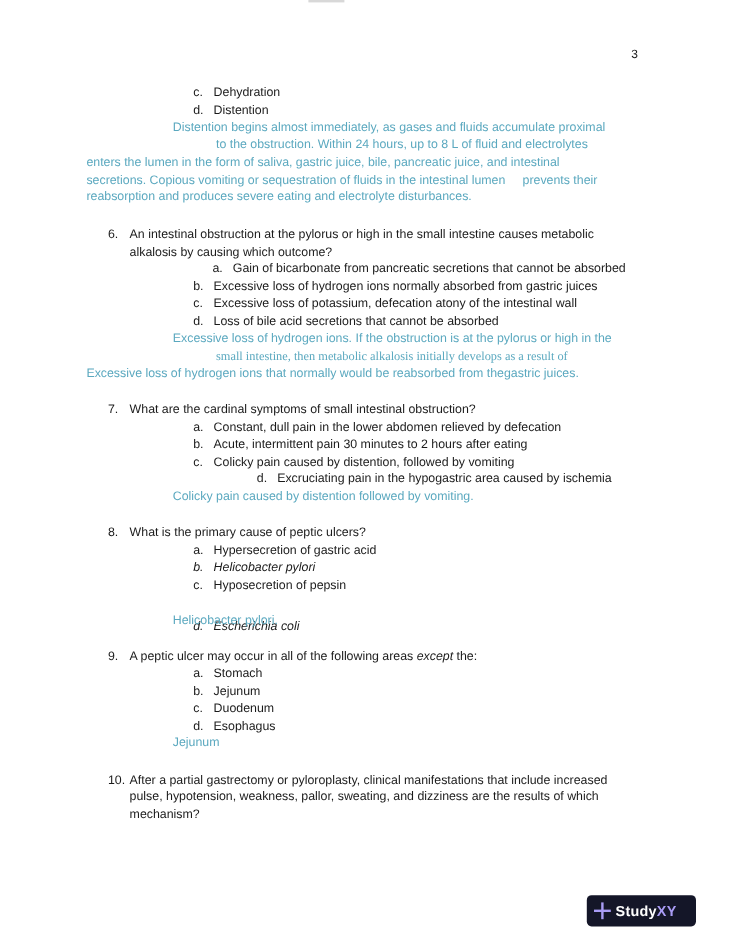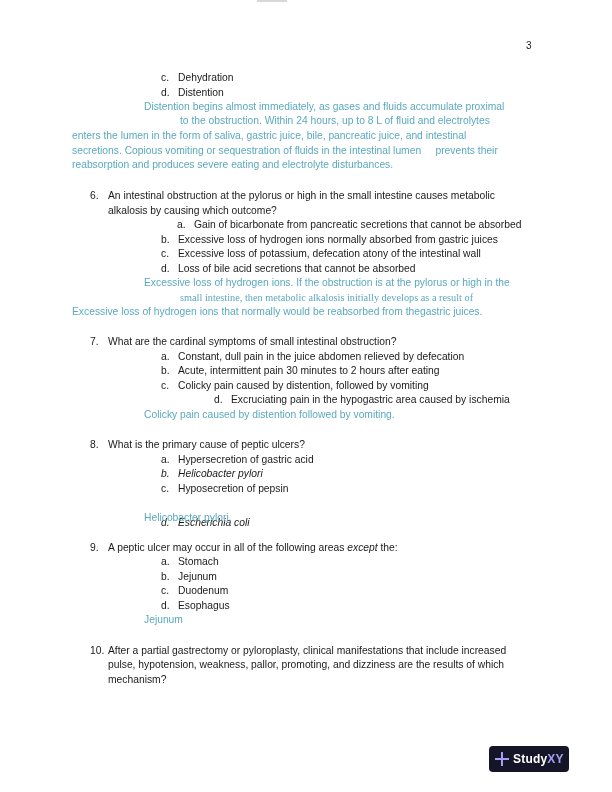--- a/index.html
+++ b/index.html
@@ -16,21 +16,21 @@
     }
     .page-num {
       position: absolute; left: 526px; top: 39px; font-size: 10px;
     }
     .abs { position: absolute; white-space: nowrap; }
     .ans { color: #5aa8bf; }
     .opt-letter { display: inline-block; width: 17px; }
     .q-num { display: inline-block; width: 18px; }
     .it { font-style: italic; }
     .badge {
-      position: absolute; left: 489px; top: 746px; width: 80px; height: 26px;
+      position: absolute; left: 489px; top: 746px; width: 91px; height: 26px;
       background: #141628; border-radius: 4px;
       display: flex; align-items: center; padding-left: 6px; box-sizing: border-box;
     }
     .badge-plus { width: 14px; height: 14px; position: relative; margin-right: 4px; }
     .badge-plus::before, .badge-plus::after {
       content: ""; position: absolute; background: #a99cf5;
     }
     .badge-plus::before { left: 6px; top: 0; width: 2px; height: 14px; }
     .badge-plus::after { left: 0; top: 6px; width: 14px; height: 2px; }
     .badge-text { font-weight: bold; font-size: 12px; color: #ffffff; letter-spacing: 0.2px; }
@@ -76,21 +76,21 @@
   <div class="abs ans" style="left:144px; top:276px;">Excessive loss of hydrogen ions. If the obstruction is at the pylorus or high in the</div>
   <div class="abs ans" style="left:180px; top:291px;font-family:Liberation Serif, serif;">small intestine, then metabolic alkalosis initially develops as a result of</div>
   <div class="abs ans" style="left:72px; top:305px;">Excessive loss of hydrogen ions that normally would be reabsorbed from thegastric juices.</div>
 </div>
 
 <div>
   <div class="abs" style="left:90px; top:335px;">
     <span class="q-num">7.</span><span>What are the cardinal symptoms of small intestinal obstruction?</span>
   </div>
   <div class="abs" style="left:161px; top:350px;">
-    <span class="opt-letter">a.</span><span>Constant, dull pain in the juice abdomen relieved by defecation</span>
+    <span class="opt-letter">a.</span><span>Constant, dull pain in the lower abdomen relieved by defecation</span>
   </div>
   <div class="abs" style="left:161px; top:364px;">
     <span class="opt-letter">b.</span><span>Acute, intermittent pain 30 minutes to 2 hours after eating</span>
   </div>
   <div class="abs" style="left:161px; top:379px;">
     <span class="opt-letter">c.</span><span>Colicky pain caused by distention, followed by vomiting</span>
   </div>
   <div class="abs" style="left:170px; top:393px;margin-left:44px;">
     <span class="opt-letter">d.</span><span>Excruciating pain in the hypogastric area caused by ischemia</span>
   </div>
@@ -132,20 +132,20 @@
   <div class="abs" style="left:161px; top:599px;">
     <span class="opt-letter">d.</span><span>Esophagus</span>
   </div>
   <div class="abs ans" style="left:144px; top:613px;">Jejunum</div>
 </div>
 
 <div>
   <div class="abs" style="left:90px; top:644px;">
     <span class="q-num">10.</span><span>After a partial gastrectomy or pyloroplasty, clinical manifestations that include increased</span>
   </div>
-  <div class="abs" style="left:108px; top:658px;">pulse, hypotension, weakness, pallor, promoting, and dizziness are the results of which</div>
+  <div class="abs" style="left:108px; top:658px;">pulse, hypotension, weakness, pallor, sweating, and dizziness are the results of which</div>
   <div class="abs" style="left:108px; top:673px;">mechanism?</div>
 </div>
 
 <div class="badge">
   <span class="badge-plus"></span>
   <span class="badge-text"><span>Study</span><span class="xy">XY</span></span>
 </div>
 
 </body></html>

